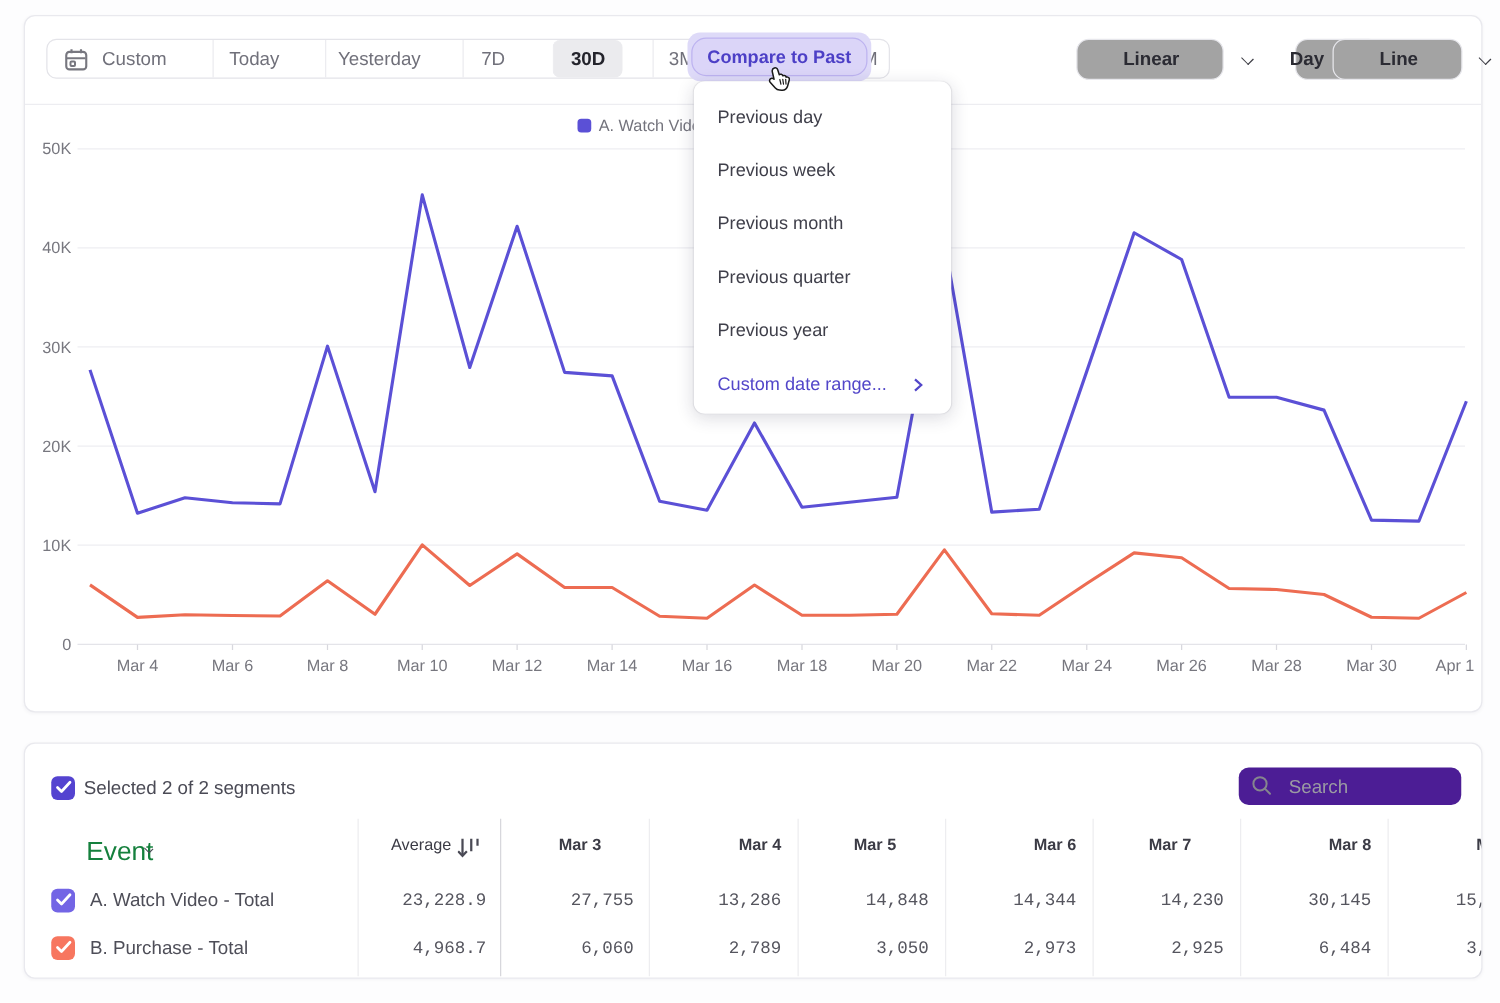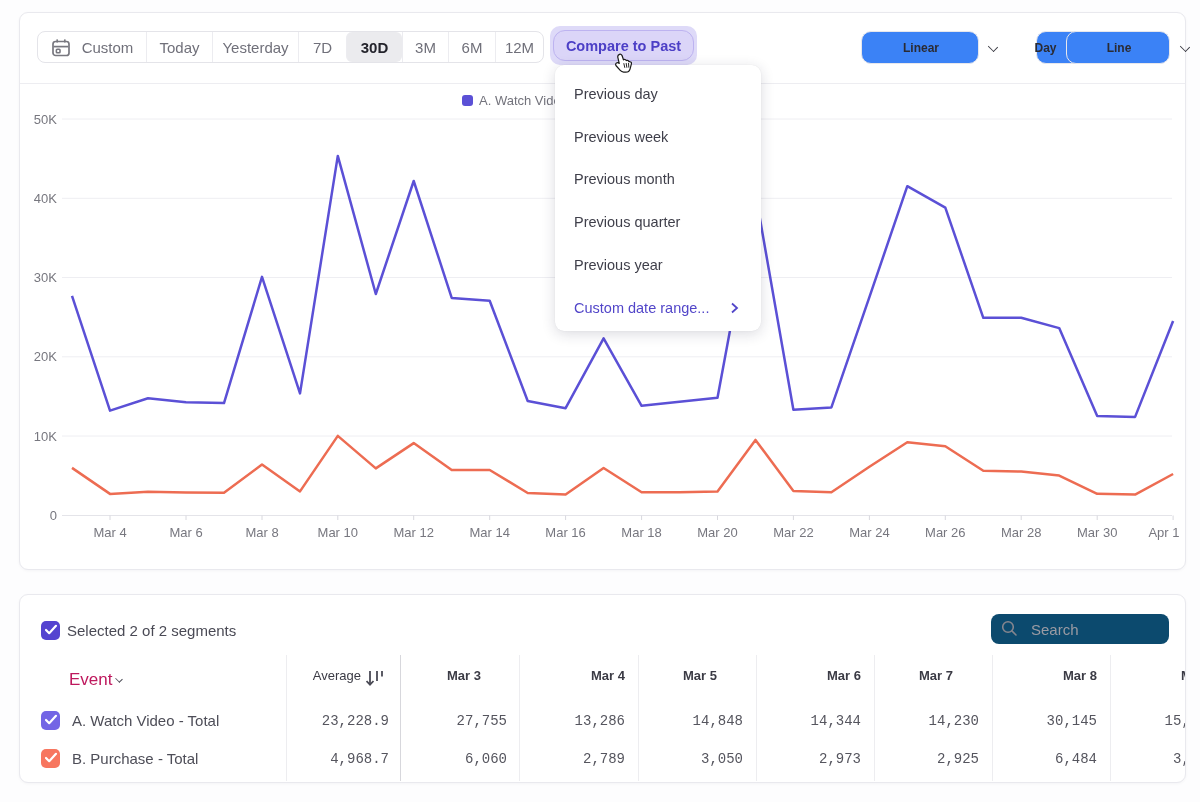--- a/index.html
+++ b/index.html
@@ -5,23 +5,23 @@
 * { margin:0; padding:0; box-sizing:border-box; }
 html,body { width:1200px; height:802px; background:#fdfdfe; font-family:"Liberation Sans", sans-serif; overflow:hidden; }
 .card { position:absolute; background:#fff; border:1px solid #e9e9ee; border-radius:9px; box-shadow:0 1px 3px rgba(20,20,40,0.04); }
 #topcard { left:19px; top:12px; width:1167px; height:558px; }
 #botcard { left:19px; top:594px; width:1167px; height:189px; overflow:hidden; }
 .abs { position:absolute; }
 
 #toolbar-divider { position:absolute; left:0; top:70px; width:1165px; height:1px; background:#ededf1; }
 #seg { position:absolute; left:17px; top:18px; height:32px; border:1px solid #e4e4e9; border-radius:8px; display:flex; align-items:stretch; background:#fff; }
 #seg .it { display:flex; align-items:center; justify-content:center; font-size:15px; color:#70707a; position:relative; }
-#seg .it + .it { border-left:1px solid #ececf0; }
+#seg .it + .it { border-left:1px solid #ececf0;margin-left:24px; }
 #seg .sel { background:#ebebee; border-radius:6px; color:#24242c; font-weight:bold; }
-.rbtn { position:absolute; top:18px; height:33px; border:1px solid #e7e7ec; border-radius:10px; background:#3b82f6; display:flex; align-items:center; justify-content:center; font-size:12px; color:#2b2b33; font-weight:bold;gap:42px; }
+.rbtn { position:absolute; top:18px; height:33px; border:1px solid #e7e7ec; border-radius:10px; background:#a3a3a3; display:flex; align-items:center; justify-content:center; font-size:15px; color:#2b2b33; font-weight:bold;gap:42px; }
 .chev { display:inline-block; width:9px; height:9px; margin-left:8px; position:relative; top:-2px; }
 .chev:before { content:""; position:absolute; left:0; top:2px; width:7px; height:7px; border-right:1.8px solid #3c3c44; border-bottom:1.8px solid #3c3c44; transform:rotate(45deg) scale(1,0.8); }
 
 #cmp-halo { position:absolute; left:530px; top:13px; width:147px; height:39px; background:#dedaf8; border-radius:10px; }
 #cmp { position:absolute; left:3px; top:4px; width:141px; height:31px; background:#dbd5f8; border:1px solid #bdb3f0; border-radius:12px; display:flex; align-items:center; justify-content:center; font-size:14.5px; font-weight:bold; color:#4c3fc6; }
 
 #menu { position:absolute; left:535px; top:52px; width:206px; height:266px; background:#fff; border-radius:9px; box-shadow:0 3px 14px rgba(30,30,60,0.16), 0 0 1px rgba(30,30,60,0.12); z-index:30; }
 #menu .mi { position:absolute; left:19px; font-size:14.5px; color:#3f3f4a; white-space:nowrap; }
 
 .lgsq { position:absolute; width:11px; height:11px; border-radius:3px; top:82px; }
@@ -159,38 +159,38 @@
 </div>
 
 <div class="card" id="botcard">
 
   <div class="cbx" style="left:21px; top:26px; background:#5443d0;">
     <svg width="14" height="12" viewBox="0 0 14 12">
         <polyline points="2,6 5.2,9.2 12,1.8" fill="none" stroke="#fff" stroke-width="2.2" stroke-linecap="round" stroke-linejoin="round"></polyline>
       </svg>
   </div>
   <div class="abs" style="left:47px; top:27px; font-size:15px; color:#4a4a55;">Selected 2 of 2 segments</div>
-  <div class="abs" style="left:971px; top:19px; width:178px; height:30px; background:#0c4a6e; border-radius:8px;">
+  <div class="abs" style="left:971px; top:19px; width:178px; height:30px; background:#4c1d95; border-radius:8px;">
     <svg style="position:absolute; left:10px; top:6px;" width="18" height="18" viewBox="0 0 18 18">
       <circle cx="7" cy="7" r="5.3" fill="none" stroke="#85858e" stroke-width="1.6"></circle>
       <line x1="10.9" y1="10.9" x2="15" y2="15" stroke="#85858e" stroke-width="1.6" stroke-linecap="round"></line>
     </svg>
     <div style="position:absolute; left:40px; top:7px; font-size:15px; color:#9b9ba3;">Search</div>
   </div>
 
   <div class="vline" style="left:266px;"></div>
   <div class="vline" style="left:380px; background:#d7d7dc;"></div>
   <div class="vline" style="left:499px;"></div>
   <div class="vline" style="left:618px;"></div>
   <div class="vline" style="left:736px;"></div>
   <div class="vline" style="left:854px;"></div>
   <div class="vline" style="left:972px;"></div>
   <div class="vline" style="left:1090px;"></div>
 
-  <div class="abs" style="left:49px; top:75px; font-size:17px; font-weight:normal; color:#be185d;text-align:right;">Event</div>
+  <div class="abs" style="left:49px; top:75px; font-size:21px; font-weight:normal; color:#15803d;text-align:right;">Event</div>
   <div style="position:absolute; left:96px; top:81px; width:8px; height:8px;">
     <div style="position:absolute; left:0; top:0; width:6px; height:6px; border-right:1.6px solid #4a4a55; border-bottom:1.6px solid #4a4a55; transform:rotate(45deg) scale(1,0.8);"></div>
   </div>
   <div class="colhead" style="left:284px; top:73px; width:57px; text-align:right; font-weight:normal;">Average</div>
   <svg style="position:absolute; left:346px; top:75px;" width="22" height="18" viewBox="0 0 22 18">
     <line x1="4" y1="1" x2="4" y2="14.5" stroke="#4a4a55" stroke-width="1.8"></line>
     <polyline points="0.5,11 4,14.7 7.5,11" fill="none" stroke="#4a4a55" stroke-width="1.8"></polyline>
     <line x1="11" y1="1" x2="11" y2="11" stroke="#4a4a55" stroke-width="1.8"></line>
     <line x1="16" y1="1" x2="16" y2="6.5" stroke="#4a4a55" stroke-width="1.8"></line>
   </svg>

